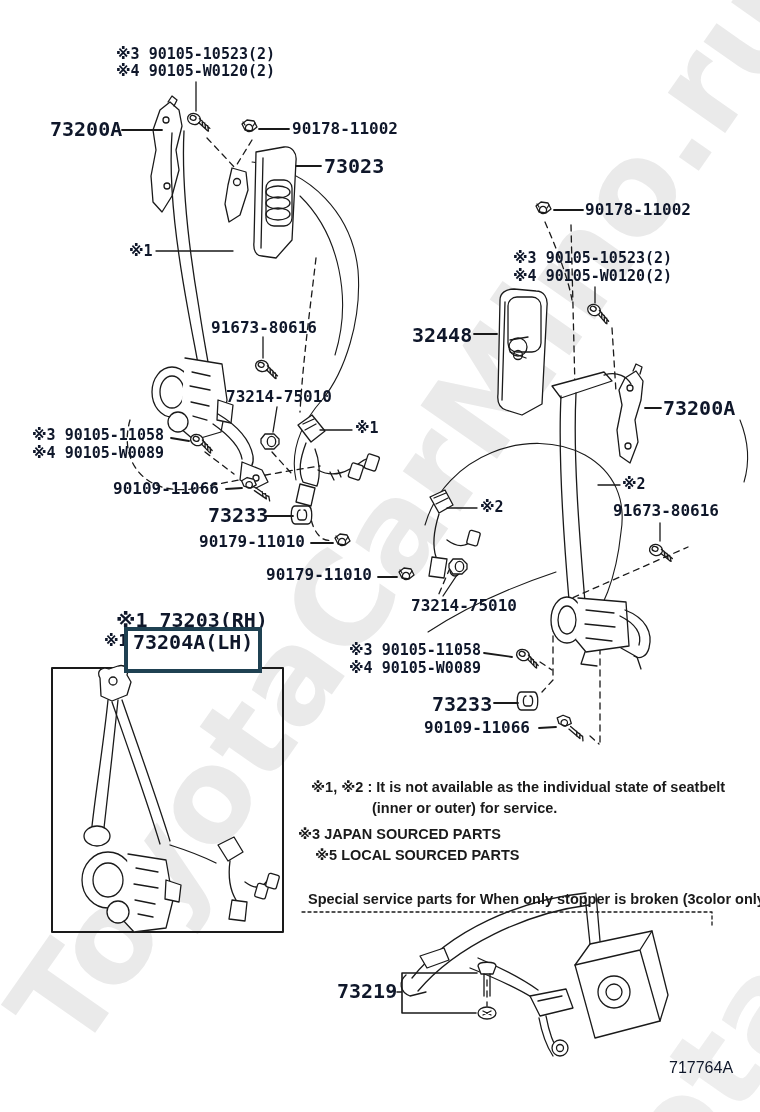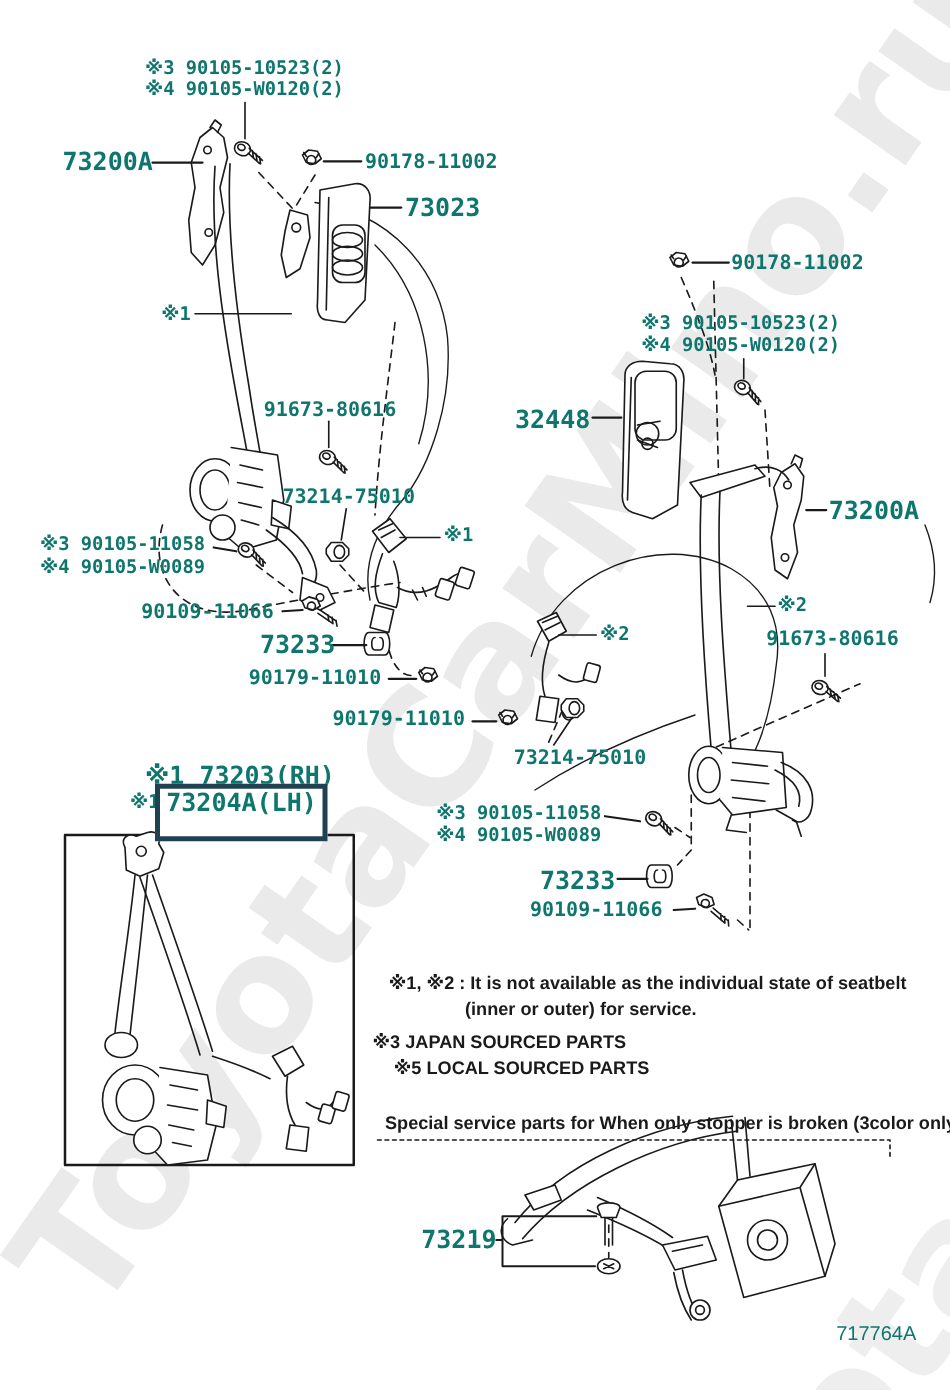--- a/index.html
+++ b/index.html
@@ -11,21 +11,21 @@
     position:absolute;color:#eaeaea;font-weight:bold;
     font-family:"DejaVu Sans","Liberation Sans",sans-serif;
     white-space:nowrap;pointer-events:none;z-index:1;line-height:1;
   }
   #wm1{font-size:128px;left:-215px;top:478px;width:1200px;text-align:center;
        transform:rotate(-55deg);transform-origin:center;}
   #wm2{font-size:128px;left:255px;top:808px;width:1200px;text-align:center;
        transform:rotate(-55deg);transform-origin:center;opacity:.8;}
   svg.art{position:absolute;left:0;top:0;z-index:2;}
   .lbl{
-    position:absolute;z-index:3;color:#0f766e;font-weight:bold;font-size:16px;
+    position:absolute;z-index:3;color:#0f172a;font-weight:bold;font-size:16px;
     white-space:nowrap;letter-spacing:0;line-height:1.05;
   }
   .lbl-lg{font-size:20px;}
   .lbl-ref{font-size:15px;}
   .lbl-plain{font-family:"Liberation Sans","DejaVu Sans",sans-serif;font-weight:normal;font-size:16px;}
   .note{
     position:absolute;z-index:3;color:#1a1a1a;font-weight:bold;
     font-family:"Liberation Sans","DejaVu Sans",sans-serif;font-size:14.5px;
     white-space:nowrap;
   }

